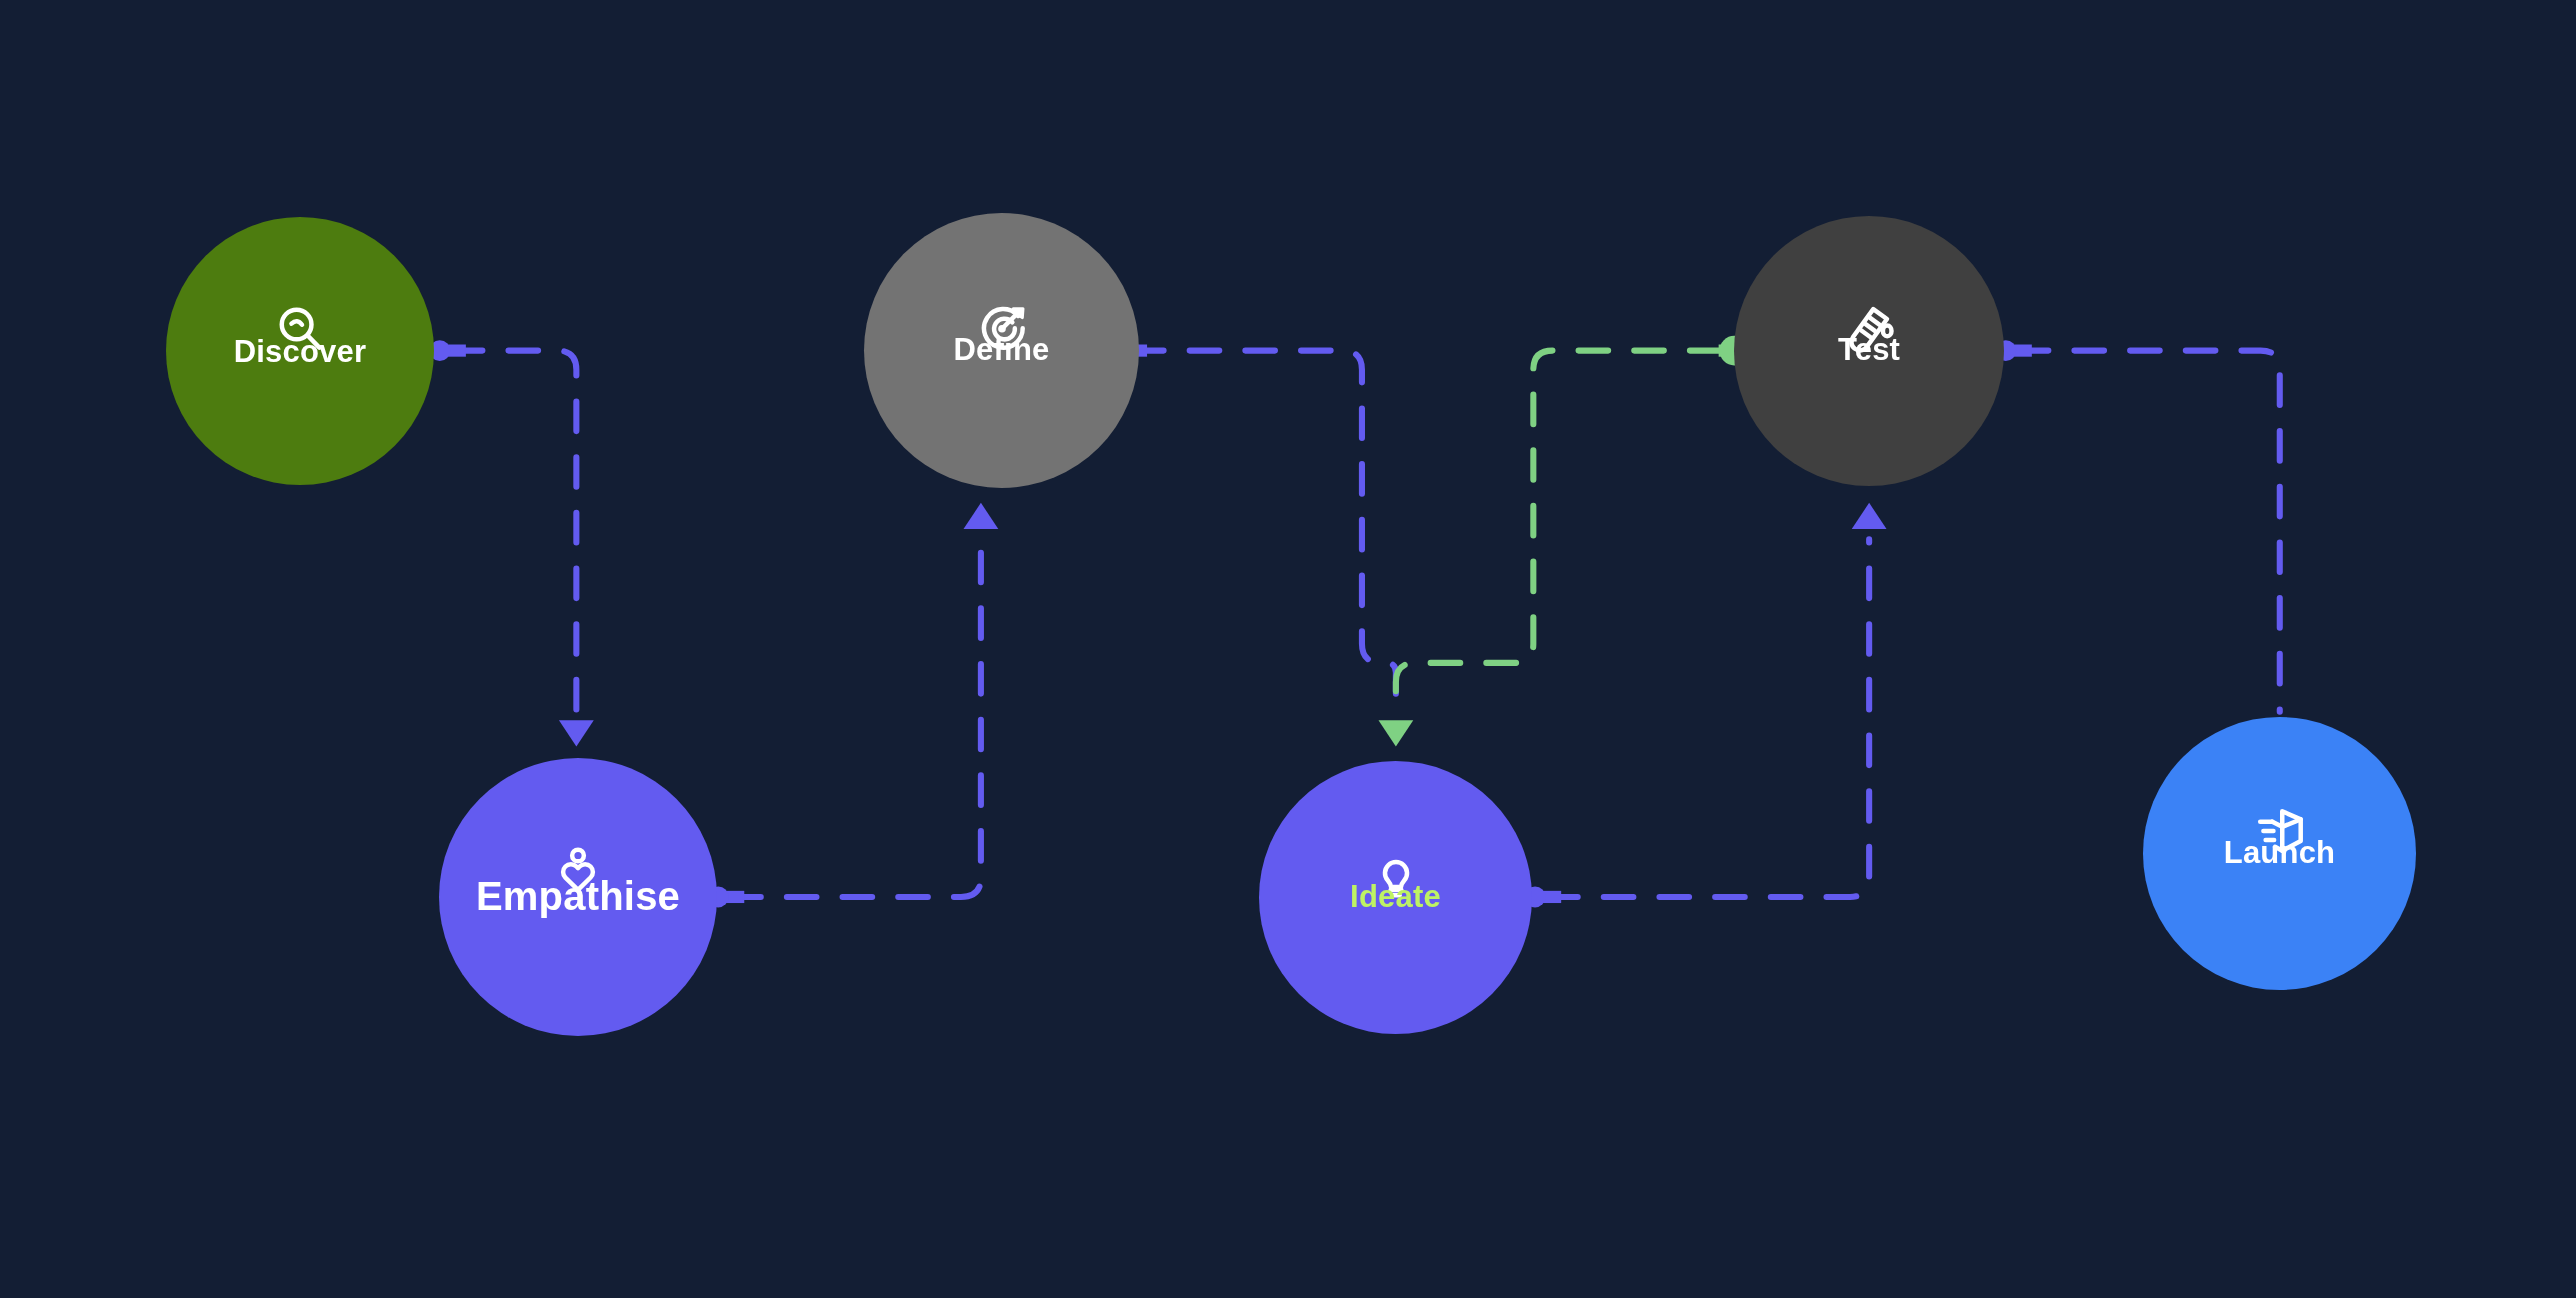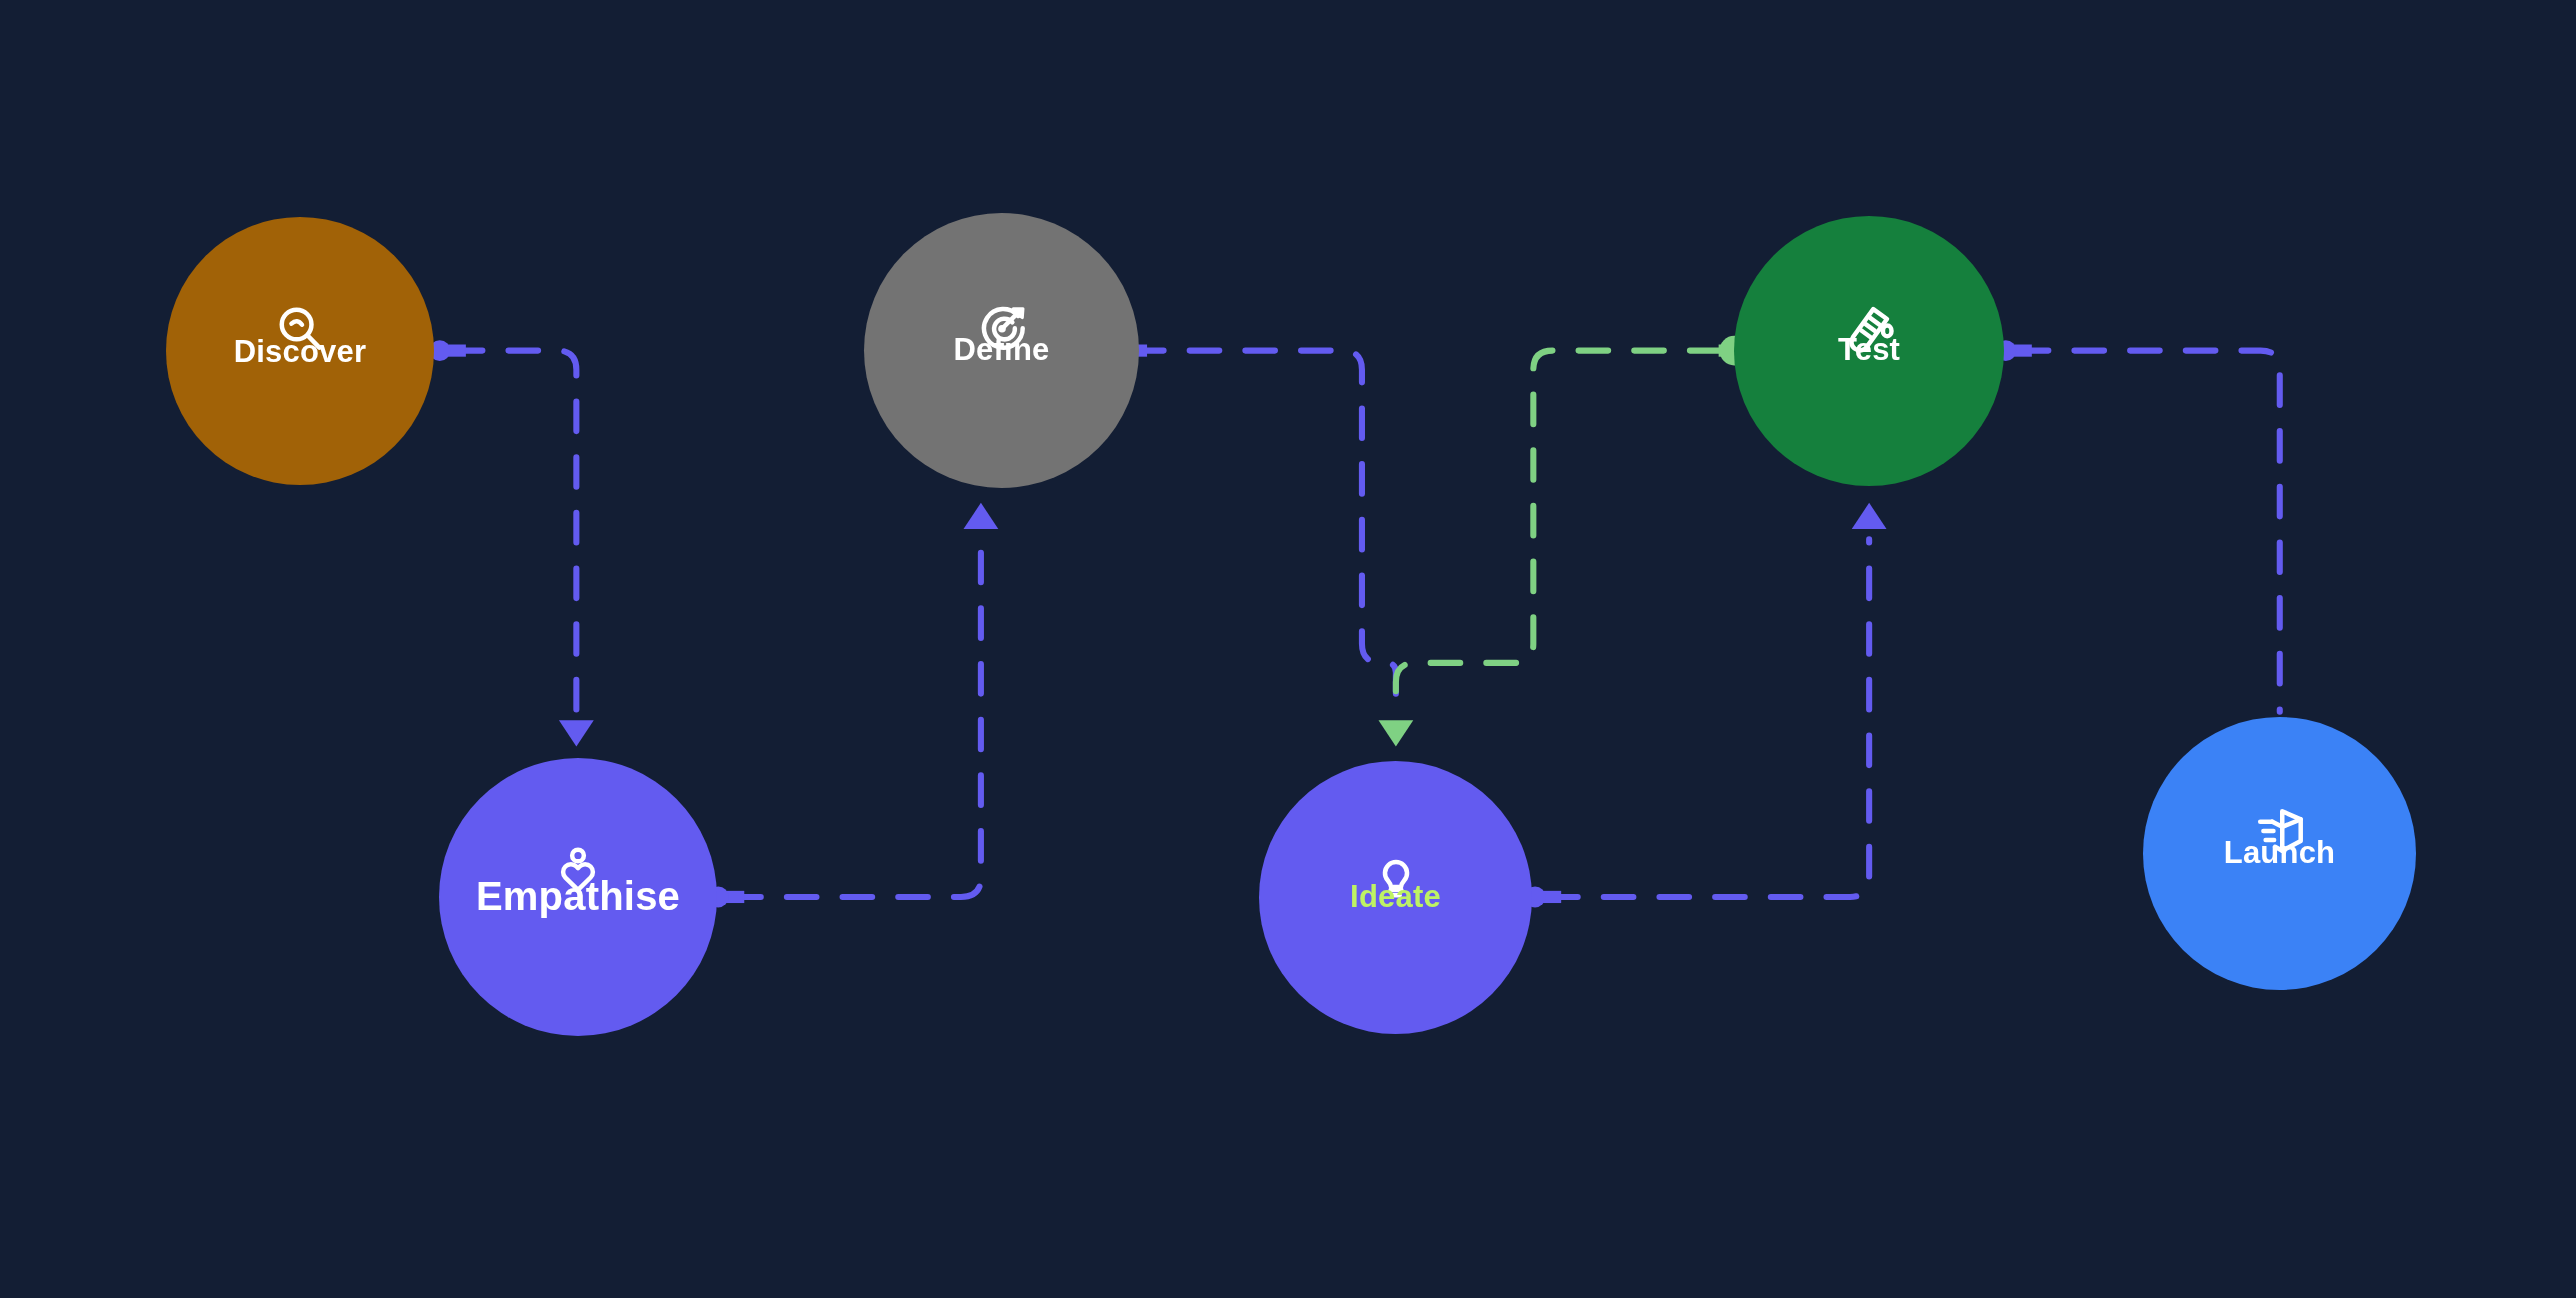--- a/index.html
+++ b/index.html
@@ -71,21 +71,21 @@
       <circle cx="1288" cy="403" r="12" fill="#635BF0"></circle>
       <rect x="1764" y="1024" width="30" height="14" fill="#635BF0"></rect>
       <circle cx="1764" cy="1031" r="12" fill="#635BF0"></circle>
       <rect x="1975" y="396" width="22" height="14" fill="#7FD183"></rect>
       <circle cx="1993" cy="403" r="17" fill="#7FD183"></circle>
       <rect x="2305" y="396" width="30" height="14" fill="#635BF0"></rect>
       <circle cx="2305" cy="403" r="12" fill="#635BF0"></circle>
     </svg>
 
   <div id="node-host">
-      <div class="node" style="left: 166px; top: 217px; width: 268px; height: 268px; background: #a16207;">
+      <div class="node" style="left: 166px; top: 217px; width: 268px; height: 268px; background: #4d7c0f;">
         <span class="node-icon" style="margin-top: -30px;"><svg width="54" height="54" viewBox="0 0 24 24" xmlns="http://www.w3.org/2000/svg">
             <circle cx="10.5" cy="10" r="6.6" stroke="#FFFFFF" fill="none" stroke-width="2" stroke-linecap="round" stroke-linejoin="round"></circle>
             <path d="M15.3 14.8 L20.6 20.3" stroke="#FFFFFF" fill="none" stroke-width="2" stroke-linecap="round" stroke-linejoin="round"></path>
             <path d="M8.2 9.6 q2.6 -2.4 4.7 0.5" stroke="#FFFFFF" fill="none" stroke-width="2" stroke-linecap="round" stroke-linejoin="round"></path>
           </svg></span>
         <div class="node-label" style="font-size: 31px; margin-top: -22.6px; color: rgb(255, 255, 255);">Discover</div>
       </div>
       <div class="node" style="left: 439px; top: 758px; width: 278px; height: 278px; background: rgb(99, 91, 240);">
         <span class="node-icon" style="margin-top: -31px;"><svg width="54" height="54" viewBox="0 0 24 24" xmlns="http://www.w3.org/2000/svg">
             <circle cx="12" cy="5.1" r="2.6" stroke="#FFFFFF" fill="none" stroke-width="2" stroke-linecap="round" stroke-linejoin="round"></circle>
@@ -104,21 +104,21 @@
         <div class="node-label" style="font-size: 31px; margin-top: -24.4px; color: rgb(255, 255, 255);">Define</div>
       </div>
       <div class="node" style="left: 1259px; top: 761px; width: 273px; height: 273px; background: rgb(99, 91, 240);">
         <span class="node-icon" style="margin-top: -31px;"><svg width="54" height="54" viewBox="0 0 24 24" xmlns="http://www.w3.org/2000/svg">
             <path d="M8.3 13.9 a4.9 4.9 0 1 1 7.4 0 c-1.0 1.2 -1.4 1.9 -1.5 3.0 h-4.4 c-0.1 -1.1 -0.5 -1.8 -1.5 -3.0 Z" stroke="#FFFFFF" fill="none" stroke-width="2" stroke-linecap="round" stroke-linejoin="round"></path>
             <path d="M9.6 18.2 h4.8" stroke="#FFFFFF" fill="none" stroke-width="2" stroke-linecap="round" stroke-linejoin="round"></path>
             <path d="M10.4 20.6 h3.2" stroke="#FFFFFF" fill="none" stroke-width="2" stroke-linecap="round" stroke-linejoin="round"></path>
           </svg></span>
         <div class="node-label" style="font-size: 31px; margin-top: -24.4px; color: #bef264;">Ideate</div>
       </div>
-      <div class="node" style="left: 1734px; top: 216px; width: 270px; height: 270px; background: #15803d;">
+      <div class="node" style="left: 1734px; top: 216px; width: 270px; height: 270px; background: #404040;">
         <span class="node-icon" style="margin-top: -31px;"><svg width="54" height="54" viewBox="0 0 24 24" xmlns="http://www.w3.org/2000/svg">
             <path d="M13.9 2.7 L20.0 7.1 L11.0 19.5 a3.75 3.75 0 0 1 -6.1 -4.4 Z" stroke="#FFFFFF" fill="none" stroke-width="2" stroke-linecap="round" stroke-linejoin="round"></path>
             <path d="M12.5 6.6 L16.6 9.6" stroke="#FFFFFF" fill="none" stroke-width="2" stroke-linecap="round" stroke-linejoin="round"></path>
             <path d="M10.5 9.4 L14.6 12.4" stroke="#FFFFFF" fill="none" stroke-width="2" stroke-linecap="round" stroke-linejoin="round"></path>
             <path d="M8.6 12.2 L12.7 15.2" stroke="#FFFFFF" fill="none" stroke-width="2" stroke-linecap="round" stroke-linejoin="round"></path>
             <ellipse cx="20.1" cy="12.4" rx="1.9" ry="2.4" stroke="#FFFFFF" fill="none" stroke-width="2" stroke-linecap="round" stroke-linejoin="round"></ellipse>
           </svg></span>
         <div class="node-label" style="font-size: 31px; margin-top: -24.4px; color: rgb(255, 255, 255);">Test</div>
       </div>
       <div class="node" style="left: 2143px; top: 717px; width: 273px; height: 273px; background: #3b82f6;">

